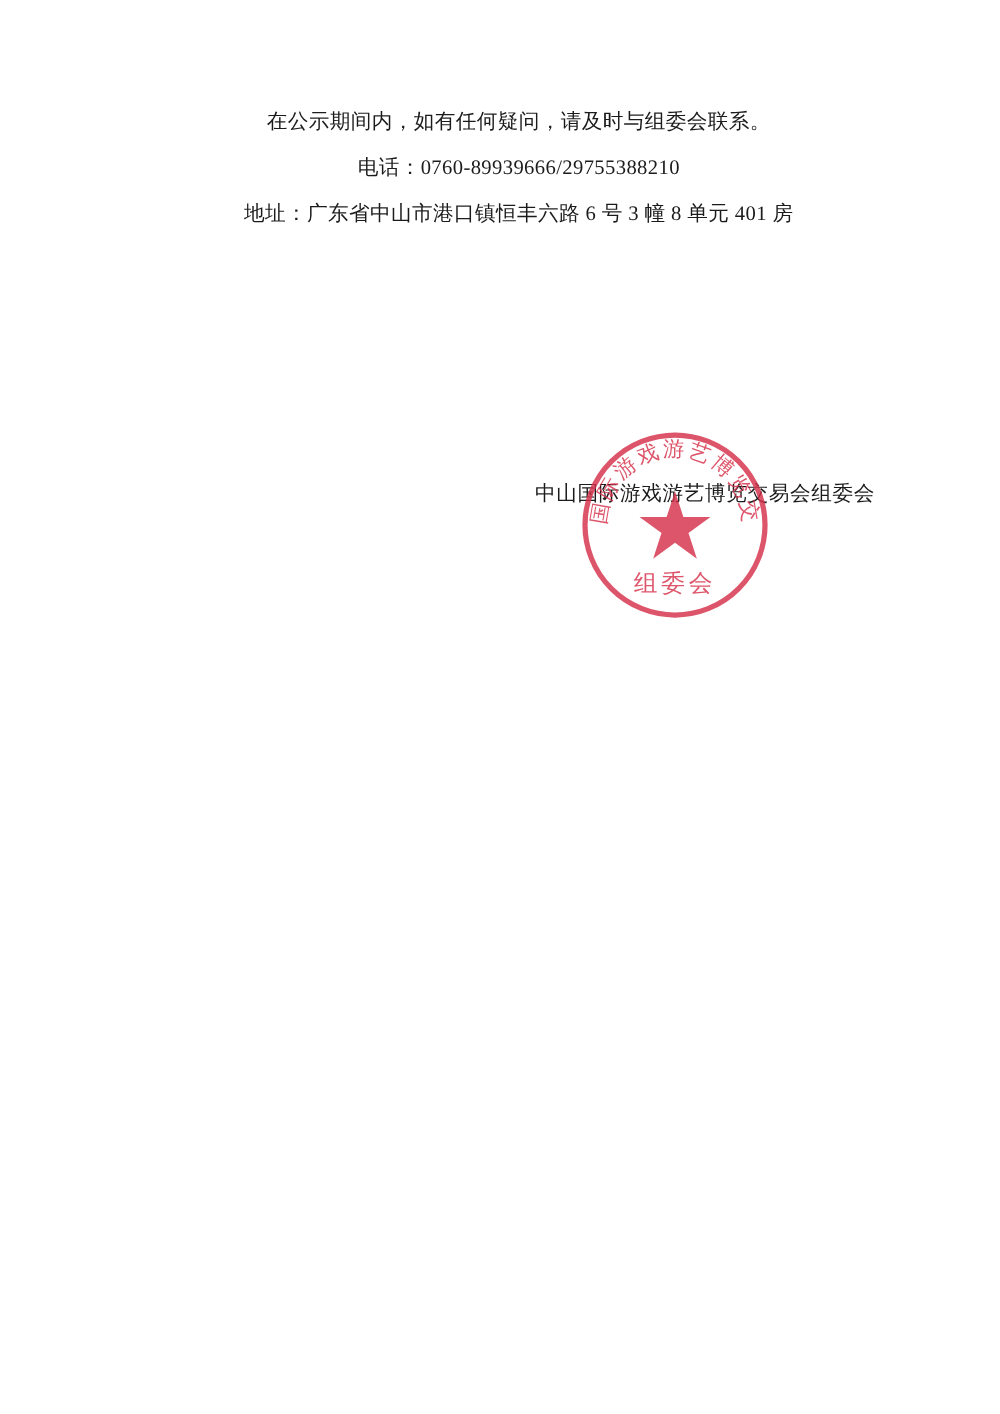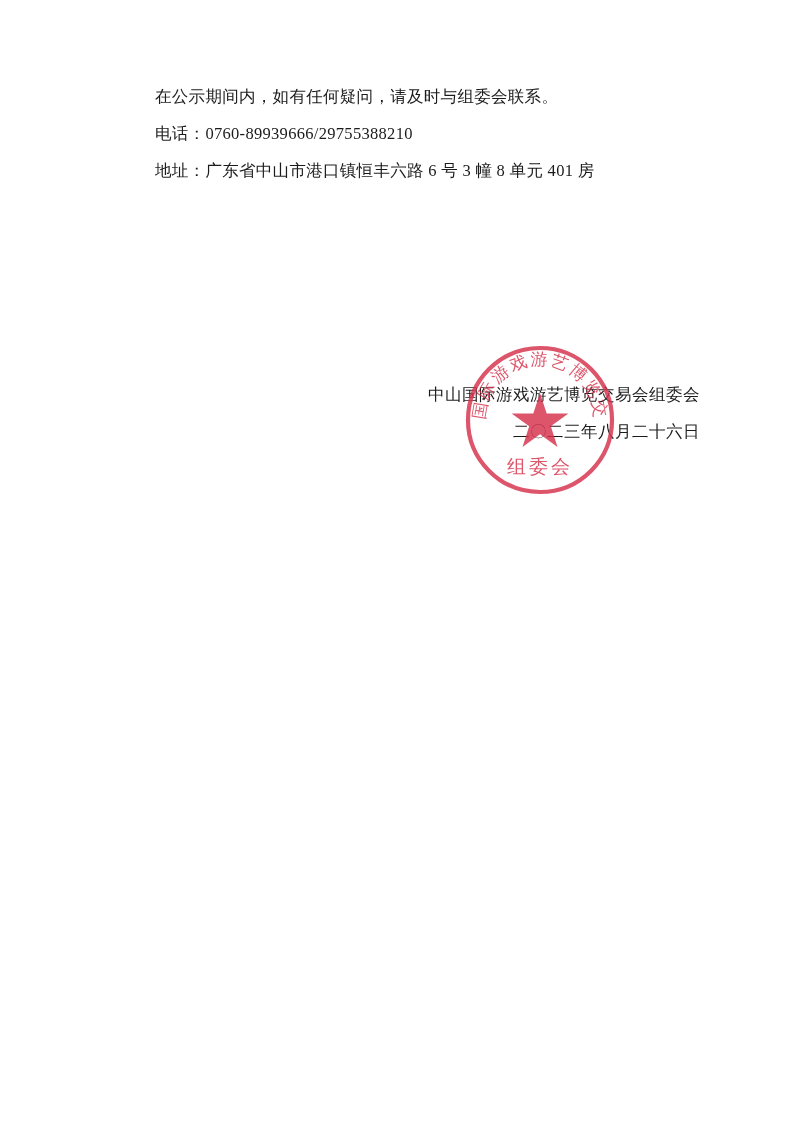--- a/index.html
+++ b/index.html
@@ -22,20 +22,21 @@
     top: 0;
     width: 800px;
     height: 1131px;
   }
 
   .body-text {
     position: absolute;
     left: 155px;
     top: 78px;
     width: 520px;
+    text-align: center;
   }
 
   .para {
     font-size: 16.5px;
     line-height: 37px;
     letter-spacing: 0.3px;
     white-space: nowrap;
     color: #1b1b1b;
   }
 
@@ -78,21 +79,20 @@
 <div class="page">
 
   <div class="body-text">
     <div class="para">在公示期间内，如有任何疑问，请及时与组委会联系。</div>
     <div class="para">电话：0760-89939666/29755388210</div>
     <div class="para">地址：广东省中山市港口镇恒丰六路 6 号 3 幢 8 单元 401 房</div>
   </div>
 
   <div class="signature-block">
     <div class="sig-line">中山国际游戏游艺博览交易会组委会</div>
-    <div class="sig-line date">二〇二三年八月二十六日</div>
   </div>
 
   <div class="seal">
     <svg width="150" height="150" viewBox="0 0 150 150" xmlns="http://www.w3.org/2000/svg">
       <defs>
         <path id="sealArcTop" d="M 20,75 A 55,55 0 1 1 130,75" fill="none"></path>
         <path id="sealArcBottom" d="M 35,75 A 40,40 0 0 0 115,75" fill="none"></path>
       </defs>
       <g opacity="0.82">
         <circle cx="75" cy="75" r="72" fill="none" stroke="#d6304a" stroke-width="4.2"></circle>

